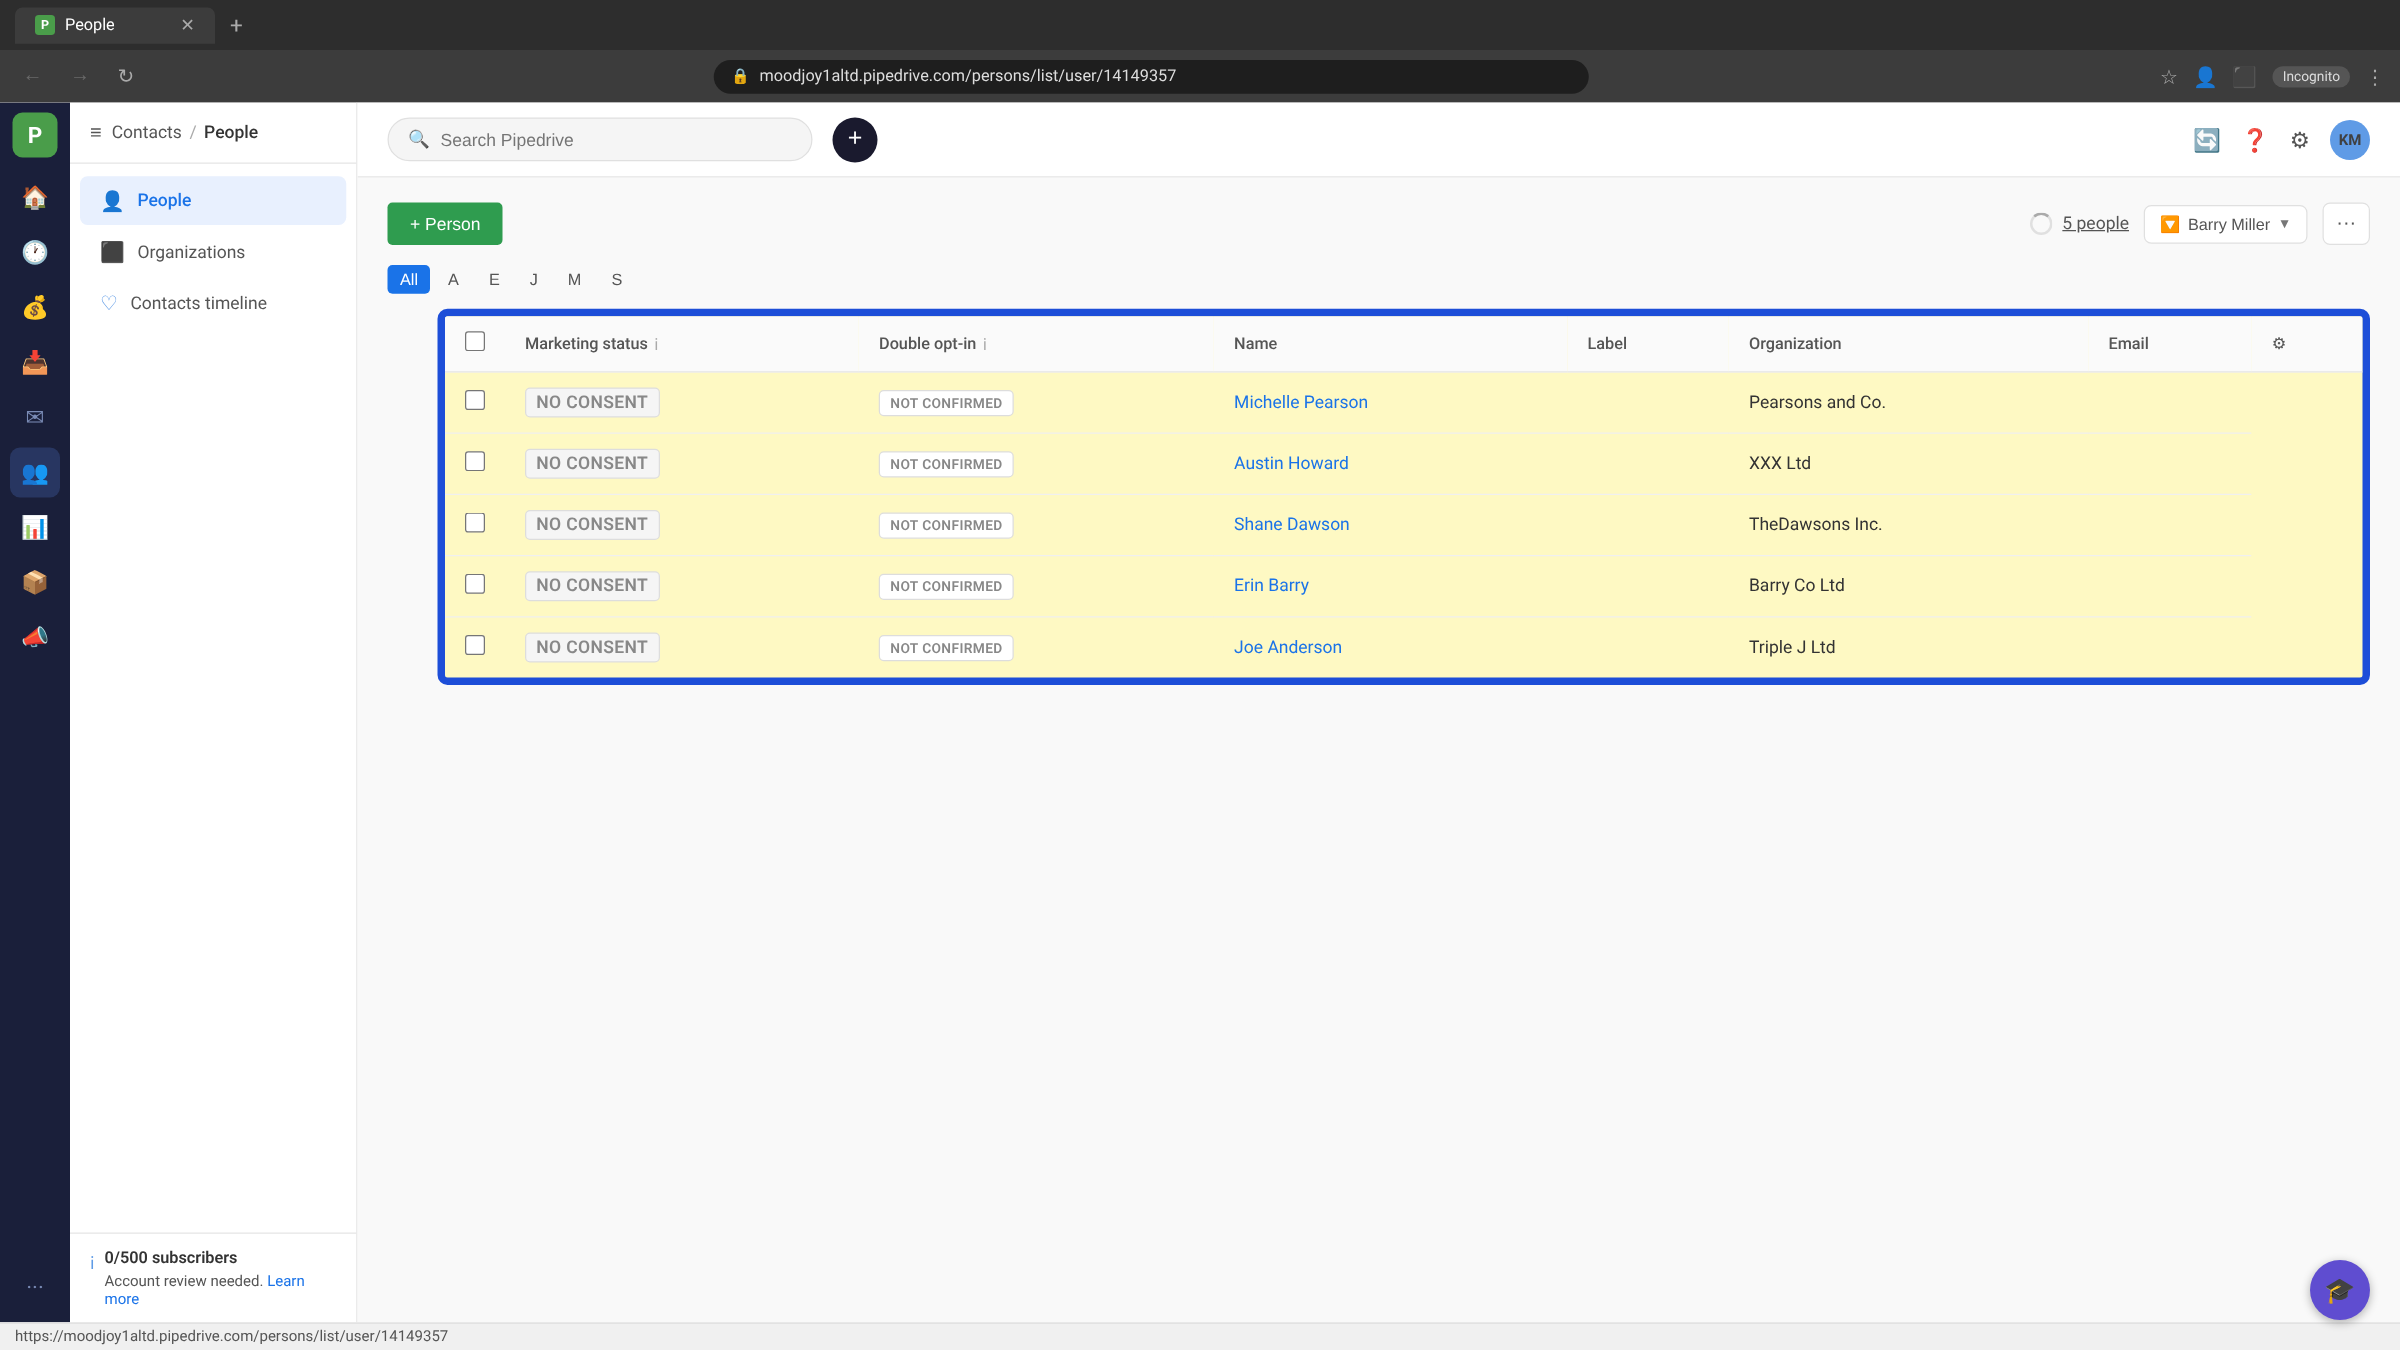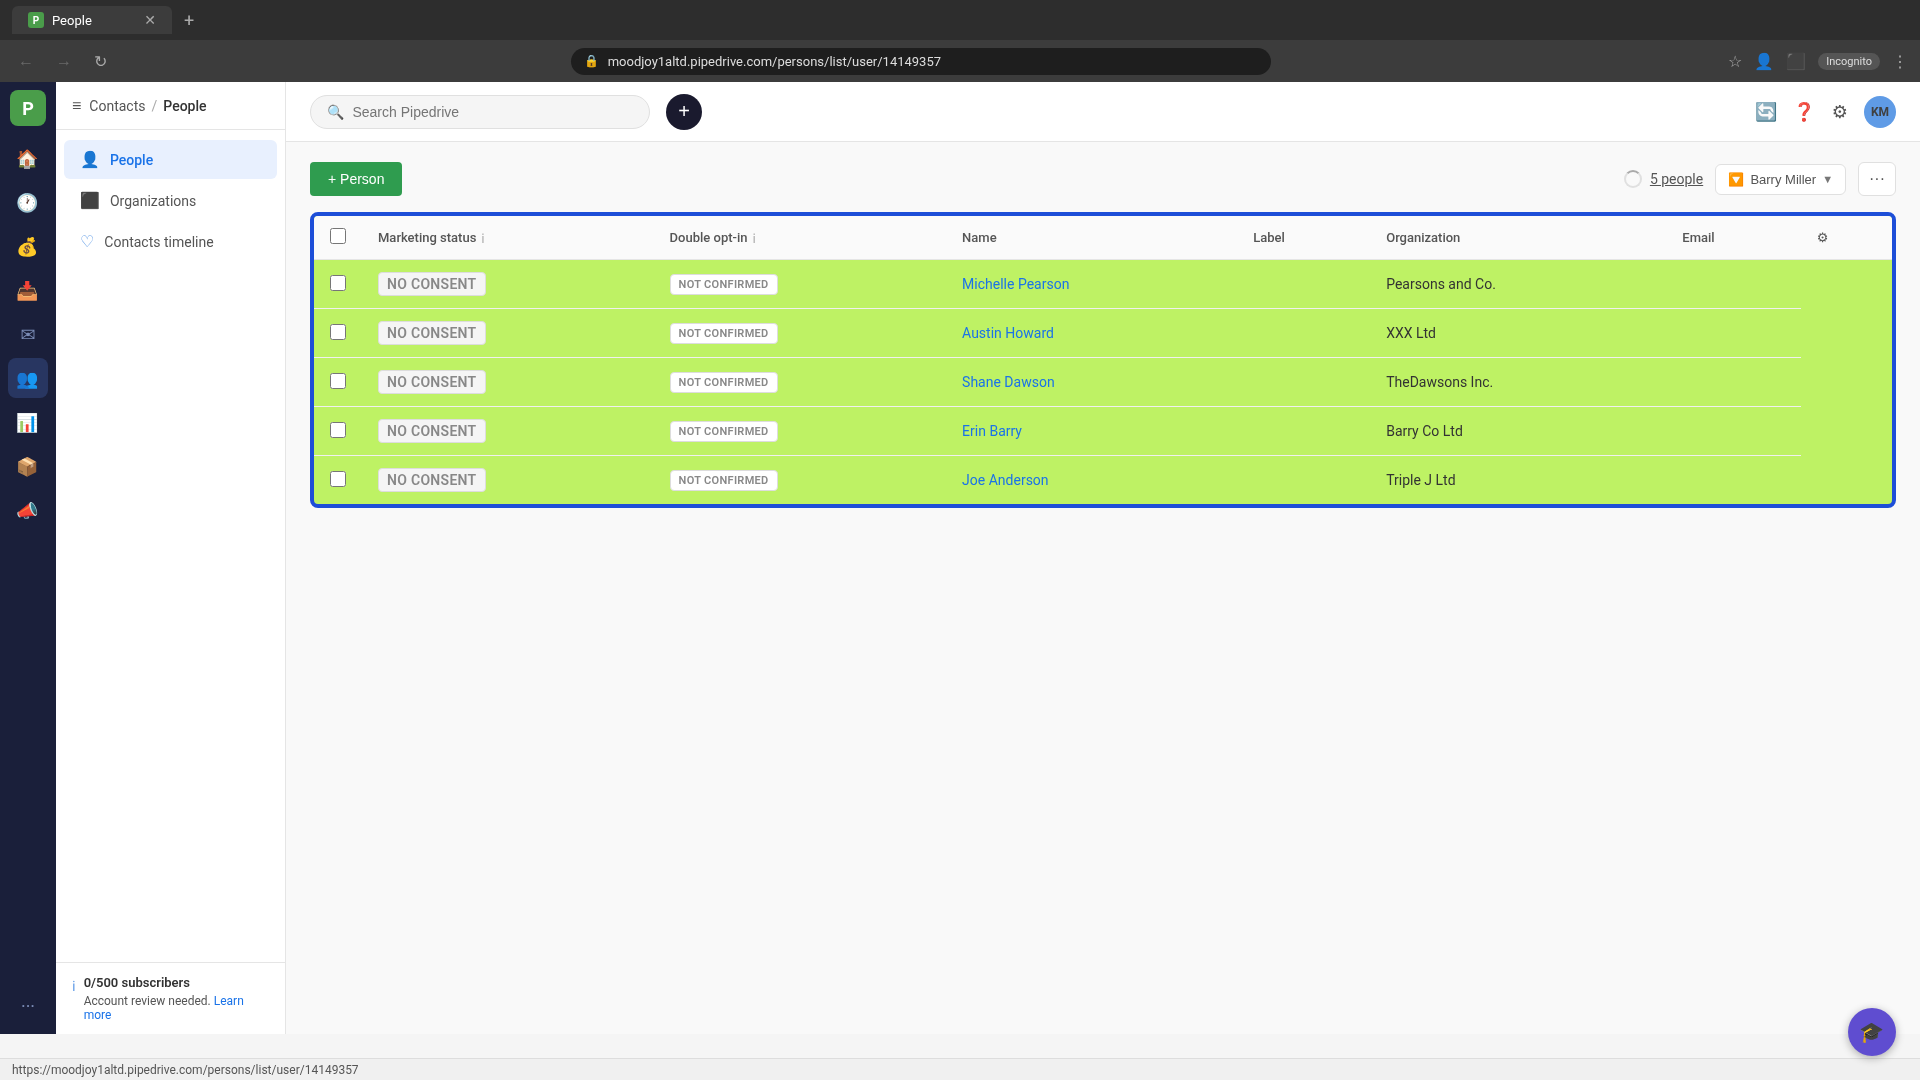--- a/index.html
+++ b/index.html
@@ -76,41 +76,41 @@
     .filter-btn { display: flex; align-items: center; gap: 6px; border: 1px solid #e0e0e0; border-radius: 6px; padding: 7px 12px; font-size: 13px; color: #555; cursor: pointer; background: white; }
     .filter-chevron { font-size: 11px; color: #777; }
     .more-btn { border: 1px solid #e0e0e0; border-radius: 6px; padding: 7px 10px; font-size: 16px; color: #555; cursor: pointer; background: white; }
 
     
     .alpha-filter { display: flex; align-items: center; gap: 4px; margin-bottom: 12px; }
     .alpha-btn { padding: 4px 10px; font-size: 13px; color: #555; cursor: pointer; border-radius: 4px; border: none; background: none; }
     .alpha-btn.active { background: #1a73e8; color: white; border-radius: 4px; }
 
     
-    .table-wrapper { background: #bef264; border: 4px solid #1d4ed8; border-radius: 8px; overflow: hidden; }
+    .table-wrapper { background: #fef9c3; border: 6px solid #1d4ed8; border-radius: 8px; overflow: hidden; margin-left: 40px; }
     .people-table { width: 100%; border-collapse: collapse; }
     .people-table th { background: #fafafa; border-bottom: 1px solid #e5e5e5; padding: 12px 16px; text-align: left; font-size: 13px; color: #555; font-weight: 500; white-space: nowrap; }
     .people-table td { padding: 12px 16px; border-bottom: 1px solid #f0f0f0; font-size: 14px; color: #333; vertical-align: middle; }
     .people-table tr:last-child td { border-bottom: none; }
     .checkbox-cell { width: 40px; }
     .row-checkbox { width: 16px; height: 16px; cursor: pointer; accent-color: #1a73e8; }
     .status-badge { display: inline-block; padding: 3px 8px; border-radius: 4px; font-size: 14px; font-weight: 600; letter-spacing: 0.3px; text-transform: uppercase; }
     .badge-no-consent { background: #f5f5f5; color: #888; border: 1px solid #ddd; }
     .badge-not-confirmed { background: #fff; color: #888; border: 1px solid #ddd; font-size: 11px; }
     .col-header-with-icon { display: flex; align-items: center; gap: 5px; }
     .col-info-icon { color: #aaa; font-size: 13px; cursor: pointer; }
     .settings-icon-cell { padding: 0 8px; }
     .name-link { color: #1a73e8; cursor: pointer; text-decoration: none; }
     .org-link { color: #333; cursor: pointer; }
 
     
     .help-fab { position: fixed; bottom: 24px; right: 24px; width: 48px; height: 48px; background: #5f4dd0; border-radius: 50%; display: flex; align-items: center; justify-content: center; color: white; font-size: 20px; cursor: pointer; box-shadow: 0 2px 8px rgba(0,0,0,0.3); }
 
     
-    .status-bar { background: #f0f0f0; border-top: 1px solid #ddd; padding: 3px 12px; font-size: 12px; color: #555; height: 22px; display: flex; align-items: center; flex-shrink: 0; margin-top: 24px; }
+    .status-bar { background: #f0f0f0; border-top: 1px solid #ddd; padding: 3px 12px; font-size: 12px; color: #555; height: 22px; display: flex; align-items: flex-start; flex-shrink: 0; }
   </style>
 </head>
 <body>
 
 <div class="browser-chrome">
   <div class="browser-tab">
     <div class="browser-tab-icon">P</div>
     <span>People</span>
     <span class="browser-tab-close">✕</span>
   </div>
@@ -215,20 +215,28 @@
           <span>5 people</span>
         </div>
         <button class="filter-btn">
           <span>🔽</span>
           <span>Barry Miller</span>
           <span class="filter-chevron">▼</span>
         </button>
         <button class="more-btn">···</button>
       </div>
 
+      <div class="alpha-filter">
+        <button class="alpha-btn active">All</button>
+        <button class="alpha-btn">A</button>
+        <button class="alpha-btn">E</button>
+        <button class="alpha-btn">J</button>
+        <button class="alpha-btn">M</button>
+        <button class="alpha-btn">S</button>
+      </div>
 
       <div class="table-wrapper">
         <table class="people-table">
           <thead>
             <tr>
               <th class="checkbox-cell">
                 <input type="checkbox" class="row-checkbox" style="">
               </th>
               <th>
                 <div class="col-header-with-icon">

